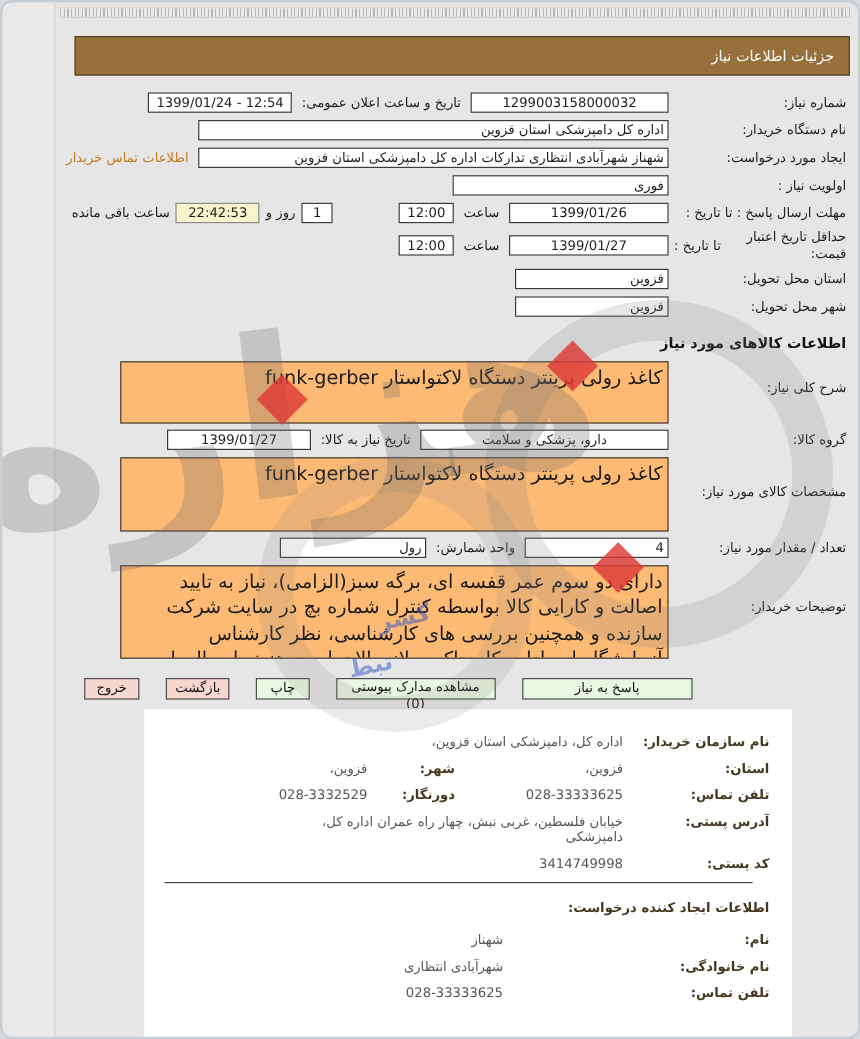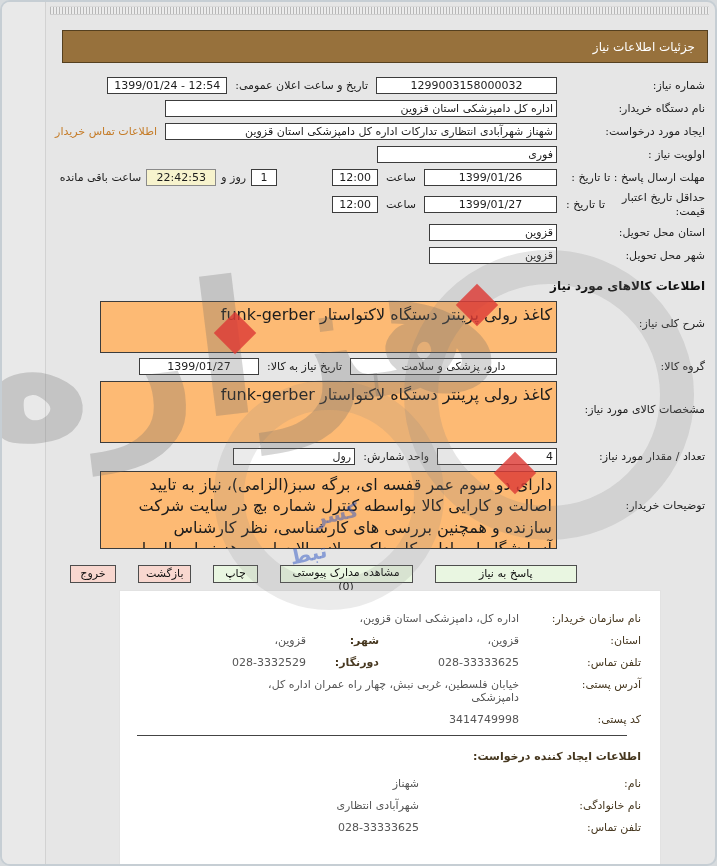--- a/index.html
+++ b/index.html
@@ -20,28 +20,28 @@
 
   .titlebar { position:absolute; top:28px; left:60px; right:7px; height:33px;
     background:#97713c; border:1px solid #55401f; color:#fff;
     display:flex; align-items:center; padding:0 12px; font-size:12px; }
 
   .form { position:absolute; top:74px; right:10px; left:46px; }
   .row { display:flex; align-items:center; margin-bottom:5px; min-height:18px; }
   .row.top { align-items:flex-start; }
   .lbl { width:148px; flex:none; padding-left:6px; color:#222; }
   .lbl2col { width:100px; flex:none; line-height:1.25; padding-left:4px; }
-  .sublbl { width:48px; flex:none; }
+  .sublbl { width:48px; flex:none;text-align:center; }
   .midlbl { padding:0 8px; white-space:nowrap; }
   .inp { background:#fff; border:1px solid #3c3c3c; height:17px; line-height:15px;
     padding:0 3px; white-space:nowrap; overflow:hidden; font-size:11px; }
   .tbox { background:#fdba74; border:1px solid #3c3c3c; padding:2px 4px;
     font-size:16px; line-height:1.35; overflow:hidden; }
   .center { text-align:center; }
-  .w165{width:181px} .w120{width:120px} .w392{width:392px} .w180{width:180px}
+  .w165{width:165px} .w120{width:120px} .w392{width:392px} .w180{width:180px}
   .w133{width:133px} .w46{width:46px; text-align:center} .w26{width:26px; text-align:center}
   .w207{width:207px; text-align:center} .w122{width:122px} .w457{width:457px}
   .w128{width:128px}
   .h52{height:52px} .h62{height:62px} .h78{height:78px}
   .link { color:#c57c28; margin-right:8px; text-decoration:none; cursor:pointer; white-space:nowrap; }
   .count { background:#f7f3cd; border:1px solid #8a8a8a; width:70px; height:17px;
     line-height:15px; text-align:center; }
   .gap55 { margin-right:55px; }
   .txt { padding:0 5px; white-space:nowrap; }
 
@@ -53,21 +53,21 @@
   .btn.green { background:#e9f6e1; }
   .btn.pink  { background:#f8d7cf; }
   .bw150{width:150px} .bw140{width:140px} .bw46{width:46px} .bw56{width:56px} .bw48{width:48px}
 
   .card { position:absolute; top:588px; left:117px; width:542px; height:276px;
     background:#fff; border:1px solid #e2e2e2; padding:5px; overflow:hidden; }
   .card-header { height:27px; background:#8f6b3e; color:#fff; font-weight:bold;
     display:flex; align-items:center; justify-content:center; font-size:12px; }
   .card-body { padding:16px 14px 0 10px; font-size:11px; }
   .crow { display:flex; margin-bottom:9px; align-items:flex-start; }
-  .clabel { width:110px; flex:none; font-weight:normal; color:#46371f; }
+  .clabel { width:110px; flex:none; font-weight:bold; color:#46371f; }
   .clabel2 { width:65px; flex:none; font-weight:bold; color:#46371f; }
   .cval { margin-right:12px; color:#555; width:140px; }
   .cval.wide { width:300px; }
   .cval.indent { margin-right:112px; width:160px; }
   .cval2 { margin-right:8px; color:#555; width:110px; }
   .chr { border:none; border-top:1px solid #444; margin:6px 14px 14px 2px; }
   .csec { font-weight:bold; color:#46371f; margin:2px 0 14px 0; }
 
   .wm { position:absolute; inset:0; pointer-events:none; z-index:5; }
   .wm-text { position:absolute; top:255px; left:-25px; font-size:185px; font-weight:bold;

